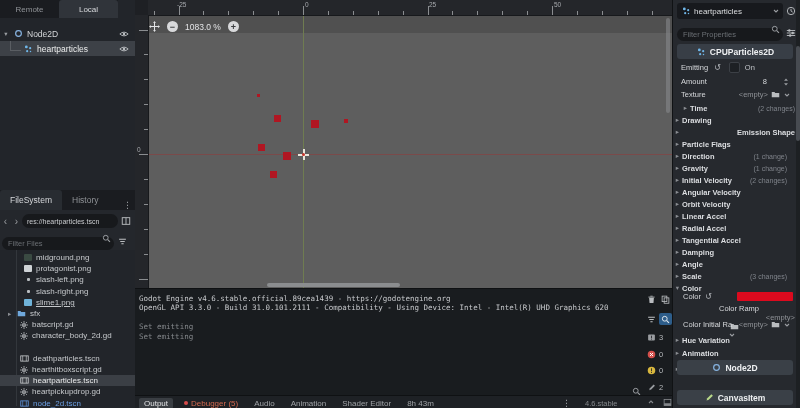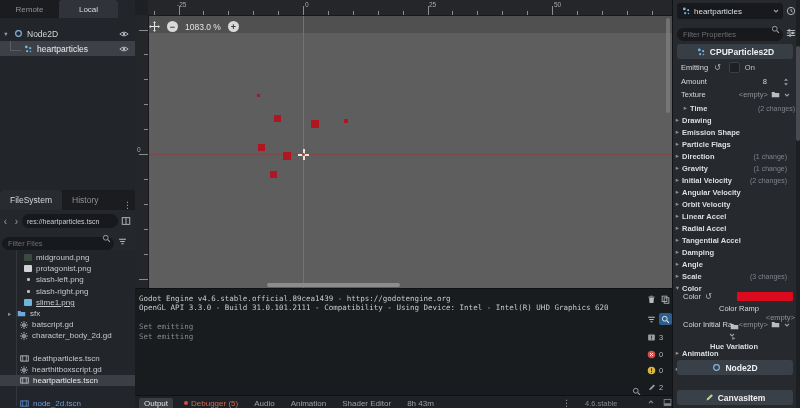--- a/index.html
+++ b/index.html
@@ -275,20 +275,39 @@
                 <line x1="9.6" y1="6" x2="11.6" y2="6"></line>
                 <line x1="2" y1="2" x2="3.4" y2="3.4"></line>
                 <line x1="8.6" y1="8.6" x2="10" y2="10"></line>
                 <line x1="10" y1="2" x2="8.6" y2="3.4"></line>
                 <line x1="3.4" y1="8.6" x2="2" y2="10"></line>
               </g>
             </svg>
           </span>
           <span style="margin-left: 4px;">hearthitboxscript.gd</span>
         </div>
+        <div class="file-row" style="top: 136.4px;">
+          <span style="width: 20px;"></span>
+          <span class="ic" style="color: rgb(198, 201, 204);">
+            <svg width="8" height="8" viewBox="0 0 12 12">
+              <circle cx="6" cy="6" r="2" fill="none" stroke="currentColor" stroke-width="1.6"></circle>
+              <g stroke="currentColor" stroke-width="1.5">
+                <line x1="6" y1="0.4" x2="6" y2="2.4"></line>
+                <line x1="6" y1="9.6" x2="6" y2="11.6"></line>
+                <line x1="0.4" y1="6" x2="2.4" y2="6"></line>
+                <line x1="9.6" y1="6" x2="11.6" y2="6"></line>
+                <line x1="2" y1="2" x2="3.4" y2="3.4"></line>
+                <line x1="8.6" y1="8.6" x2="10" y2="10"></line>
+                <line x1="10" y1="2" x2="8.6" y2="3.4"></line>
+                <line x1="3.4" y1="8.6" x2="2" y2="10"></line>
+              </g>
+            </svg>
+          </span>
+          <span style="margin-left: 4px;">heartpickupdrop.gd</span>
+        </div>
         <div class="file-row open" style="top: 147.6px;">
           <span style="width: 20px;"></span>
           <span class="ic" style="color: rgb(95, 148, 221);">
             <svg width="9" height="9" viewBox="0 0 12 12">
               <rect x="1" y="2.5" width="10" height="7" fill="none" stroke="currentColor" stroke-width="1.1"></rect>
               <line x1="3.6" y1="2.5" x2="3.6" y2="9.5" stroke="currentColor" stroke-width="0.9"></line>
               <line x1="8.4" y1="2.5" x2="8.4" y2="9.5" stroke="currentColor" stroke-width="0.9"></line>
             </svg>
           </span>
           <span style="margin-left: 4px;">node_2d.tscn</span>
@@ -588,21 +607,21 @@
     <div id="insp-sections">
         <div class="sec-row" style="top: 102px; padding-left: 8px;">
           <span class="sec-arrow">▸</span>
           <span class="sec-label">Time</span>
           <span class="sec-note">(2 changes)</span>
         </div>
         <div class="sec-row" style="top: 114px;">
           <span class="sec-arrow">▸</span>
           <span class="sec-label">Drawing</span>
         </div>
-        <div class="sec-row" style="top: 126px;">
+        <div class="sec-row" style="top: 126px; justify-content: space-between;">
           <span class="sec-arrow">▸</span>
           <span class="sec-label">Emission Shape</span>
         </div>
         <div class="sec-row" style="top: 138px;">
           <span class="sec-arrow">▸</span>
           <span class="sec-label">Particle Flags</span>
         </div>
         <div class="sec-row" style="top: 150px;">
           <span class="sec-arrow">▸</span>
           <span class="sec-label">Direction</span>
@@ -681,21 +700,21 @@
             <svg width="9" height="9" viewBox="0 0 12 12">
               <path d="M1 2.5h3.6l1 1.4H11v5.6H1z" fill="currentColor"></path>
             </svg>
           </span>
           <span class="ic" style="color: rgb(154, 157, 161); margin-right: 4px;">
             <svg width="8" height="8" viewBox="0 0 12 12">
               <path d="M3 4.5l3 3 3-3" fill="none" stroke="currentColor" stroke-width="1.6"></path>
             </svg>
           </span>
         </div>
-        <div class="sec-row" style="top: 334px; flex-direction: column;">
+        <div class="sec-row" style="top: 334px;">
           <span class="sec-arrow">▸</span>
           <span class="sec-label">Hue Variation</span>
         </div>
         <div class="sec-row" style="top: 347px;">
           <span class="sec-arrow">▸</span>
           <span class="sec-label">Animation</span>
         </div>
         <div class="sec-row" style="top: 363px;">
           <span class="sec-arrow">▸</span>
           <span class="sec-label">Transform</span>

